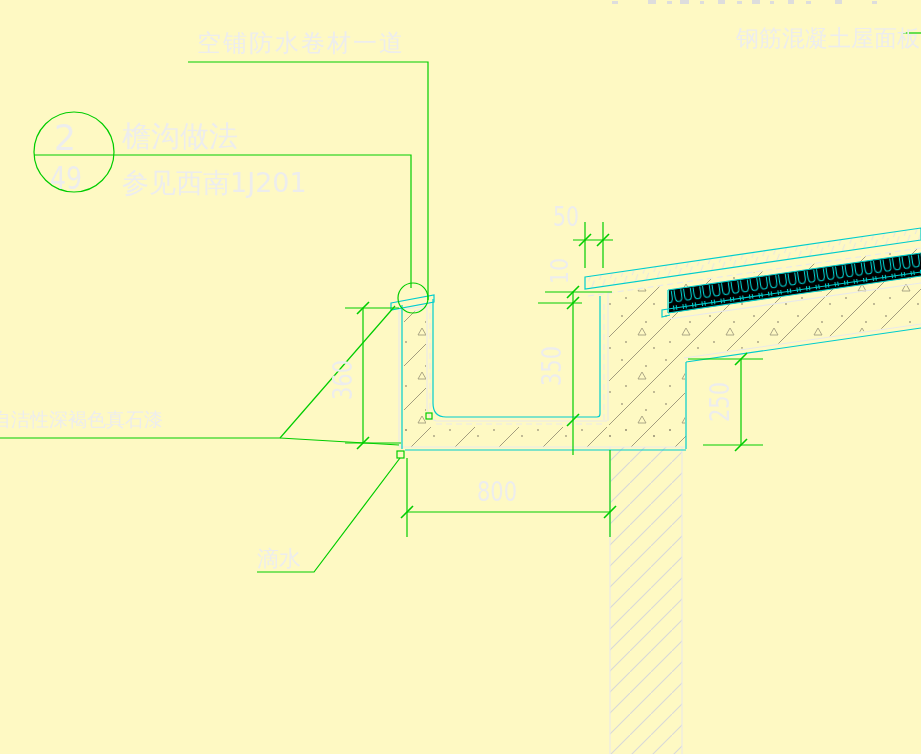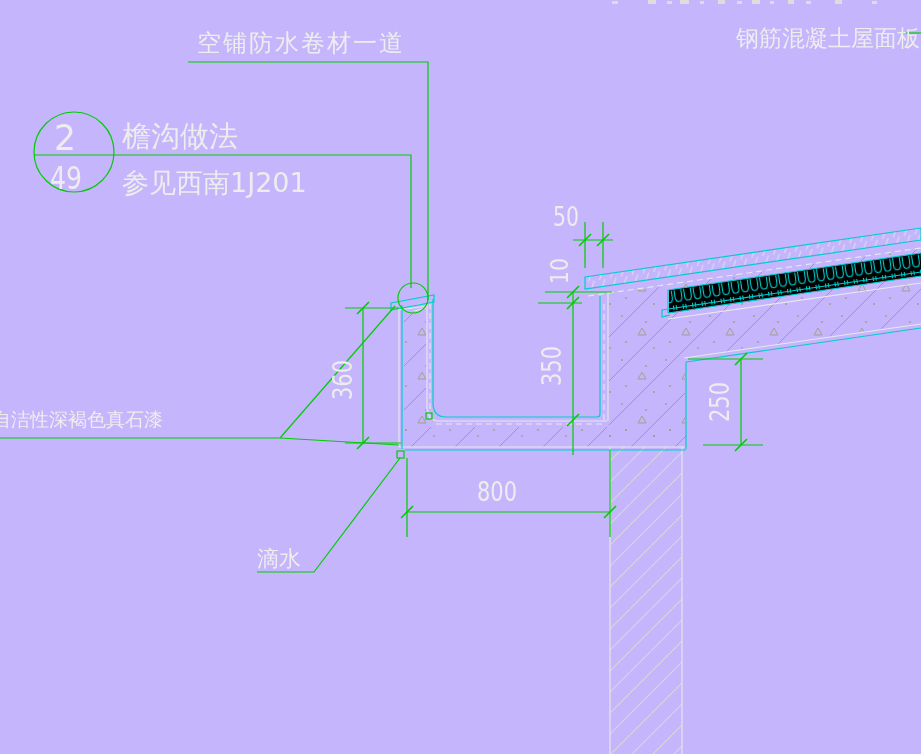--- a/index.html
+++ b/index.html
@@ -1,16 +1,16 @@
 <!DOCTYPE html>
 <html><head>
 <meta charset="utf-8">
 <style>
   html,body{margin:0;padding:0;background:#000;}
-  .stage{position:relative;width:921px;height:754px;background:#c4b5fd;overflow:hidden;
+  .stage{position:relative;width:921px;height:754px;background:#fef9c3;overflow:hidden;
          font-family:"DejaVu Sans",sans-serif;}
   svg{position:absolute;left:0;top:0;}
   text{fill:#ededed;font-family:"DejaVu Sans",sans-serif;}
   .g{stroke:#00cd00;stroke-width:1.2;fill:none;}
   .c{stroke:#00cdcd;stroke-width:1.2;fill:none;}
   .w{stroke:#e9e9e9;stroke-width:1.1;fill:none;}
   .wd{stroke:#e9e9e9;stroke-width:1.1;fill:none;stroke-dasharray:6 4;}
   .tick{stroke:#00cd00;stroke-width:1.6;}
 </style>
 </head>

